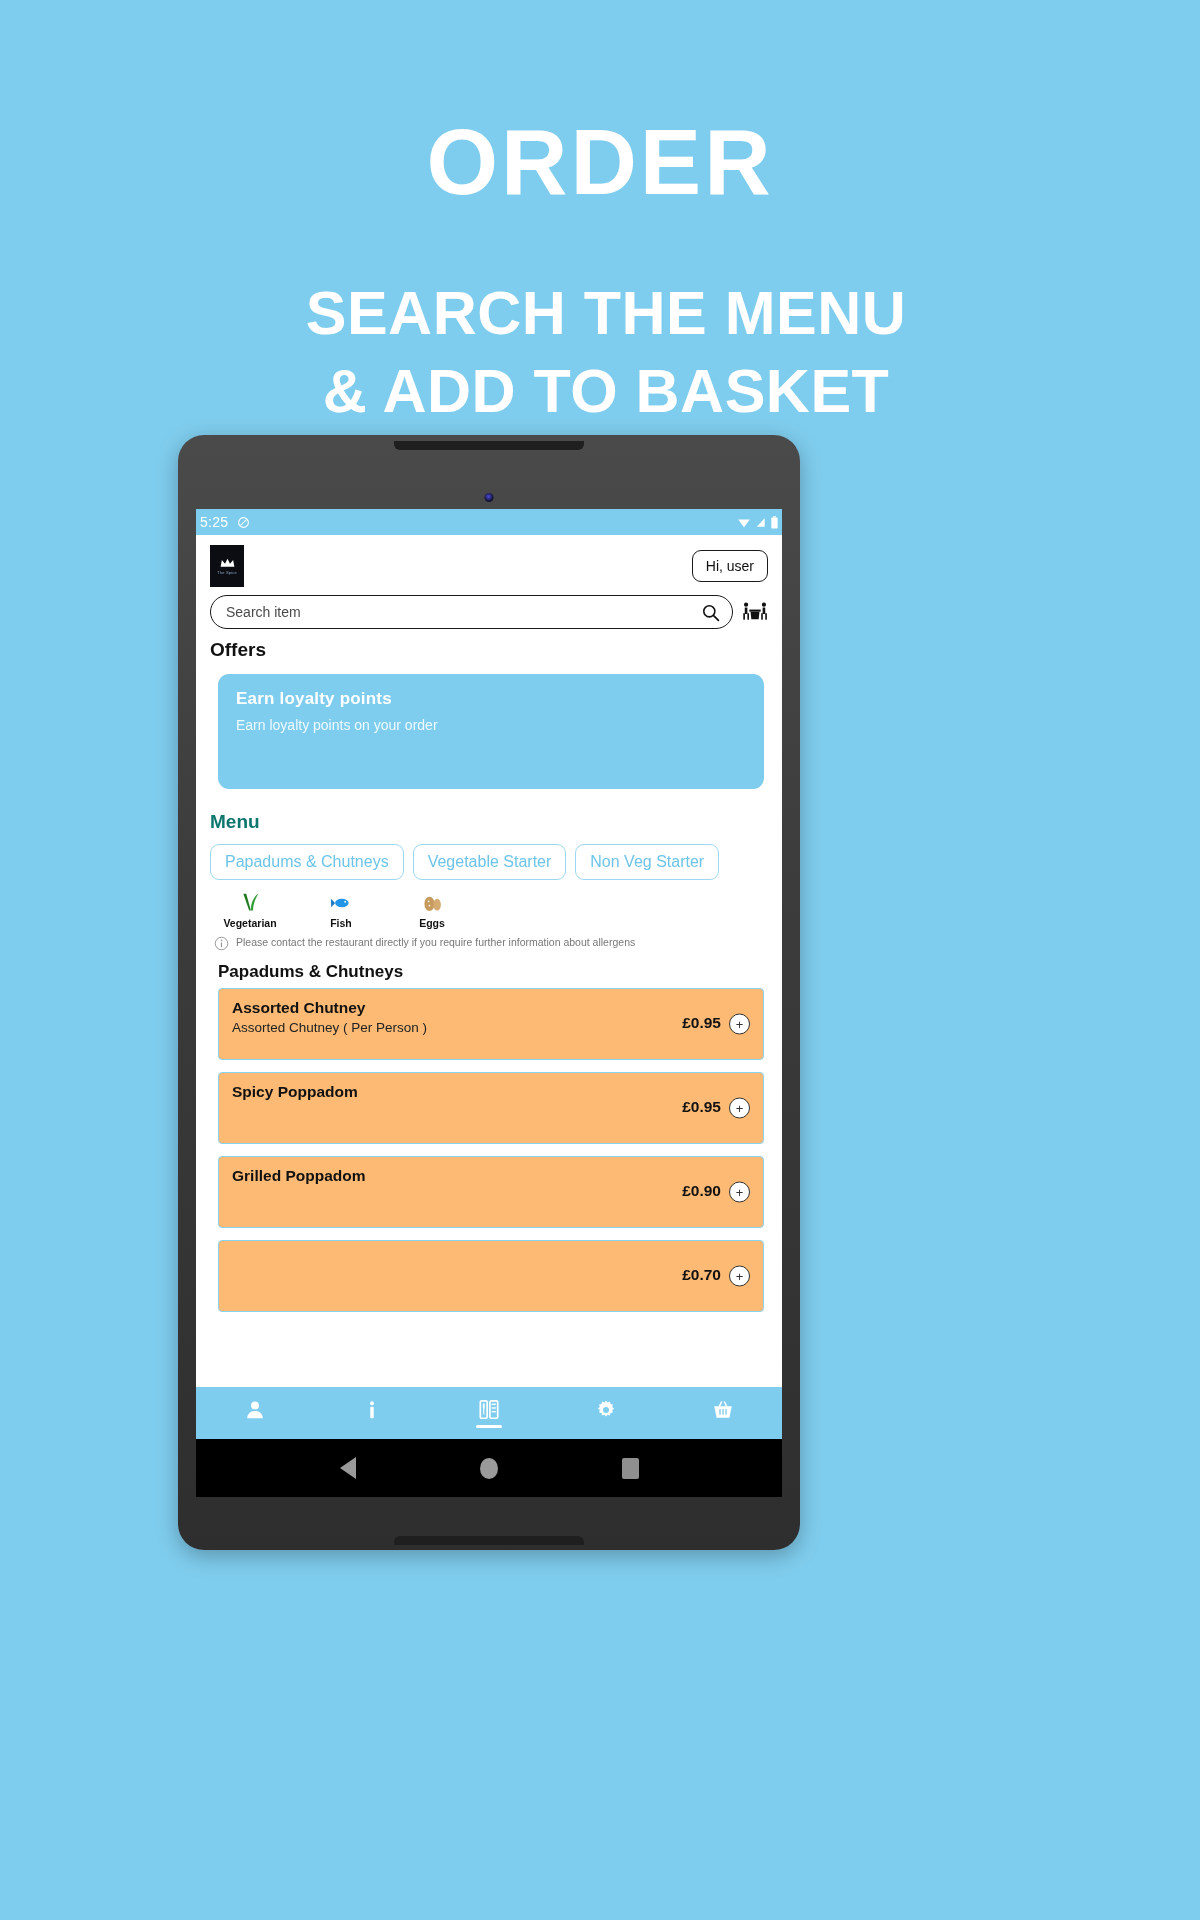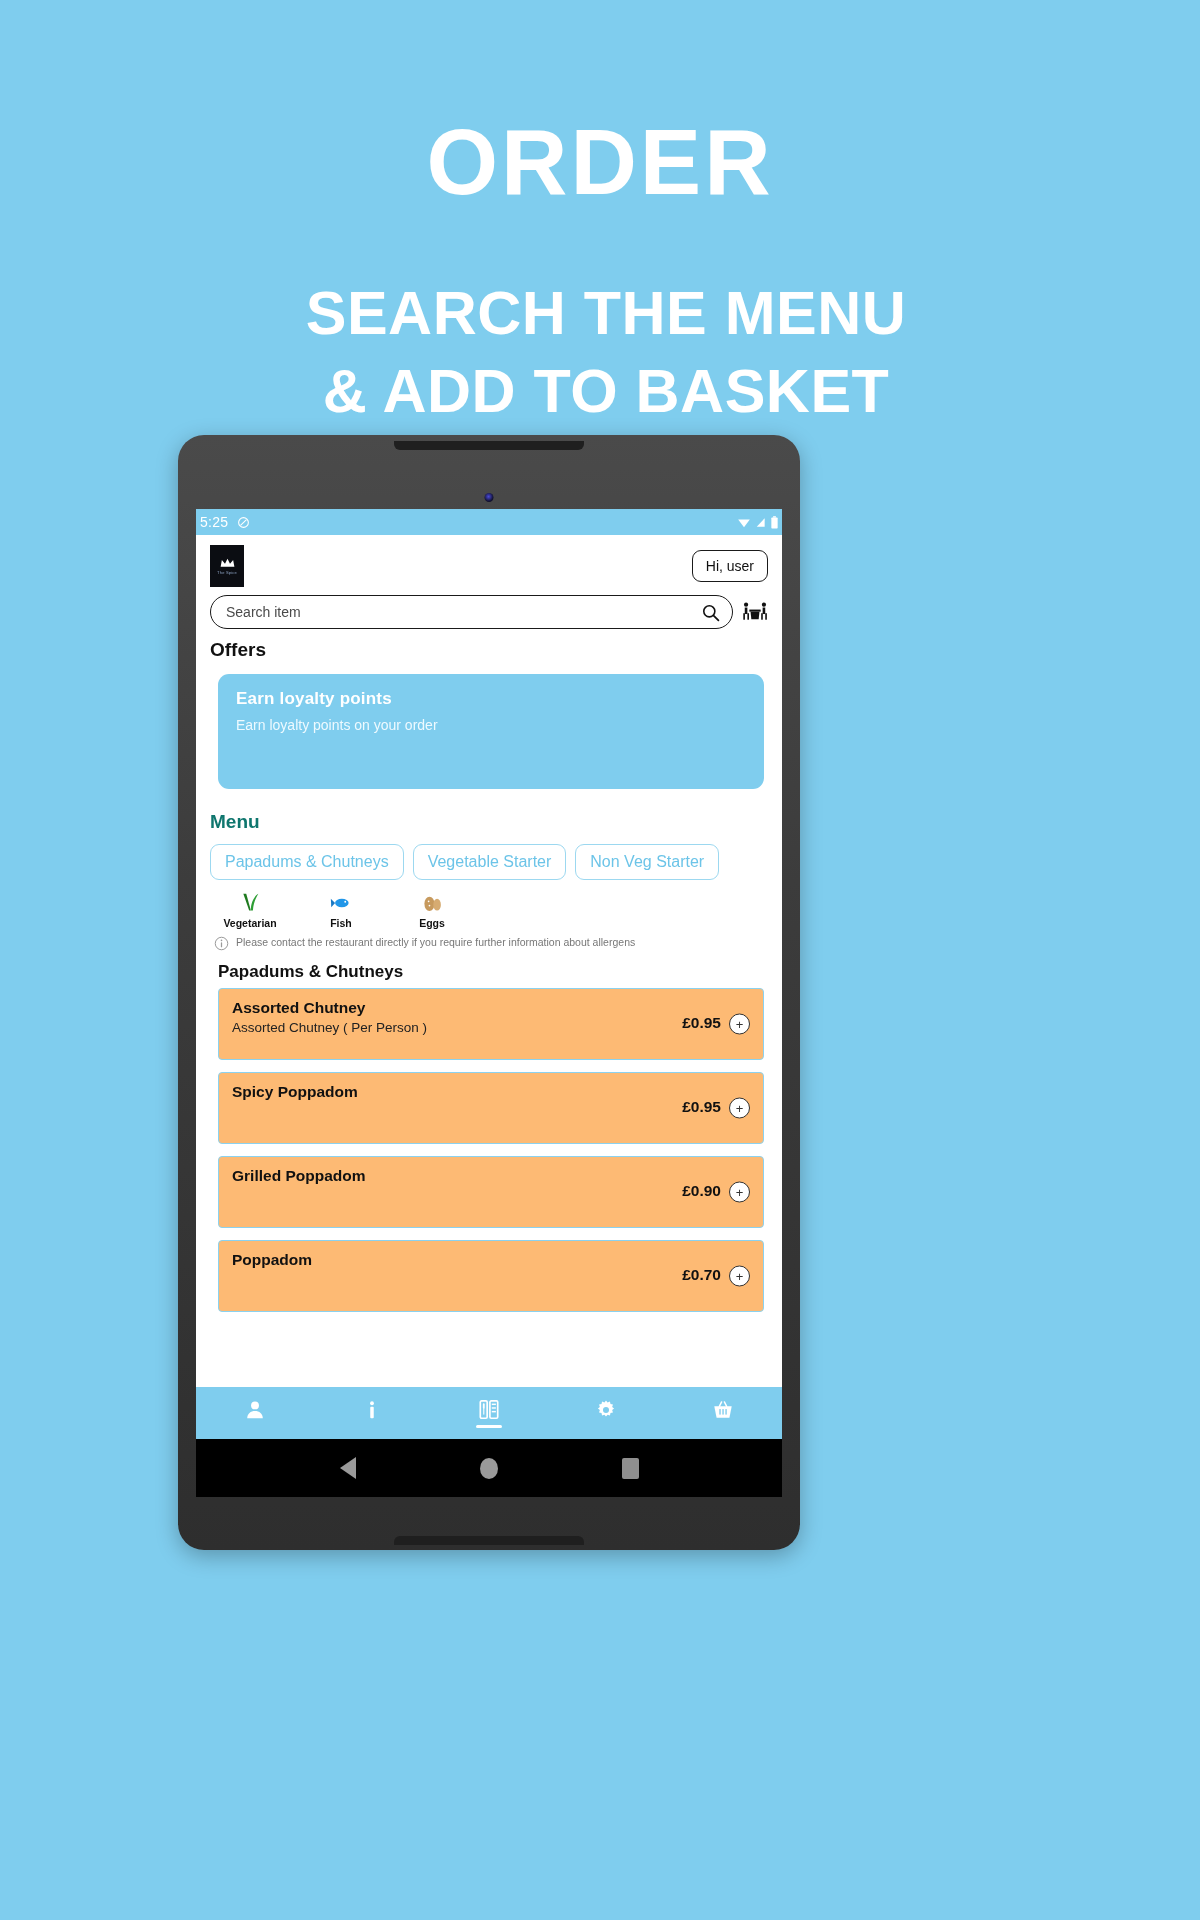--- a/index.html
+++ b/index.html
@@ -320,21 +320,20 @@
         <div class="item-card">
           <div class="item-name">Grilled Poppadom</div>
           <div class="item-desc"></div>
           <div class="item-right">
             <span class="item-price">£0.90</span>
             <span class="plus-btn">+</span>
           </div>
         </div>
 
         <div class="item-card">
-          <div class="item-name">Poppadom</div>
           <div class="item-desc"></div>
           <div class="item-right">
             <span class="item-price">£0.70</span>
             <span class="plus-btn">+</span>
           </div>
         </div>
       </div>
 
       <div class="bottom-nav">
         <div class="nav-item">

